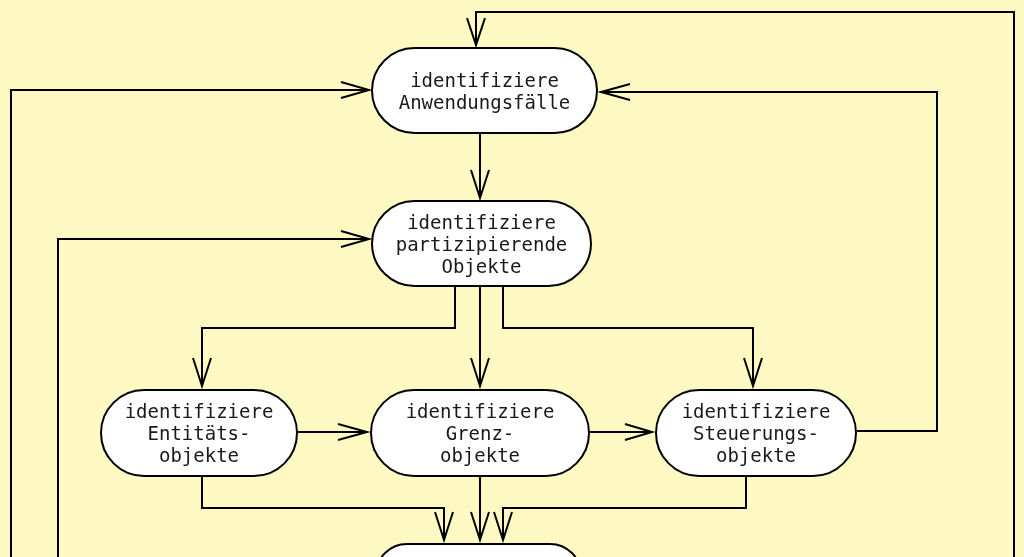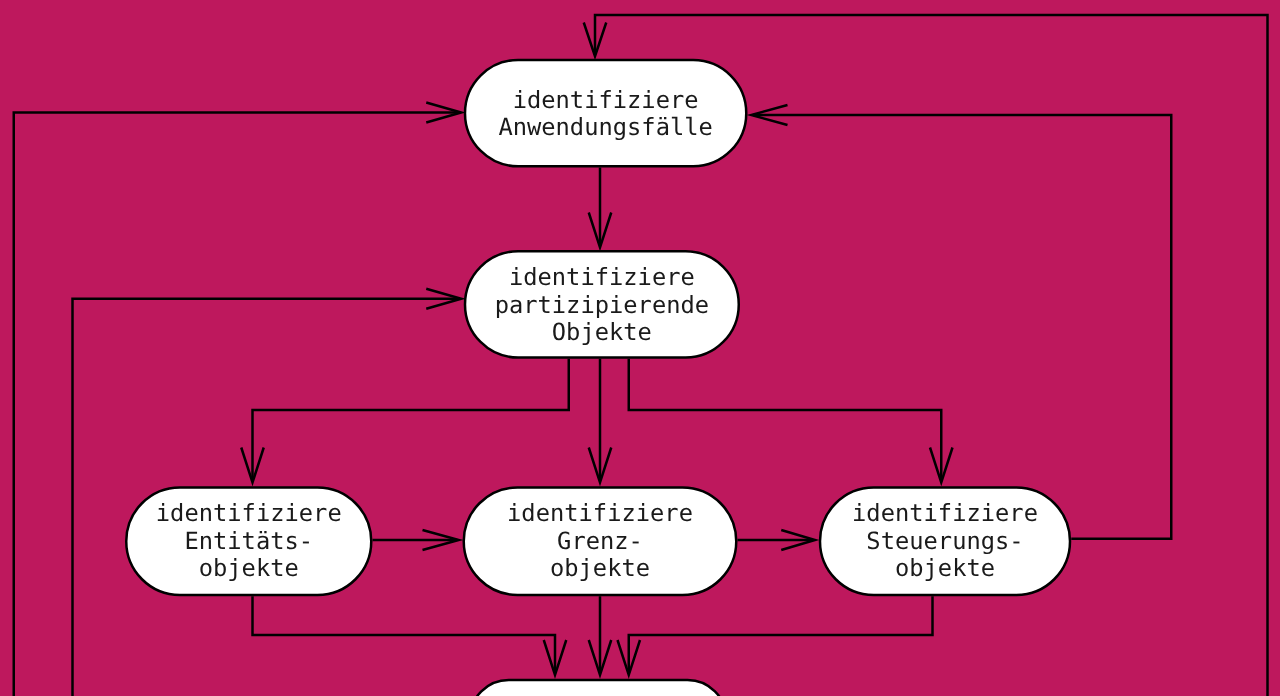--- a/index.html
+++ b/index.html
@@ -4,21 +4,21 @@
 <style>
   html, body {
     margin: 0;
     padding: 0;
     background: #ffffff;
   }
   .canvas {
     position: relative;
     width: 1024px;
     height: 557px;
-    background: #be185d;
+    background: #fef9c3;
     overflow: hidden;
     font-family: "DejaVu Sans Mono", "Liberation Mono", monospace;
   }
   .connector-layer {
     position: absolute;
     left: 0;
     top: 0;
     width: 1024px;
     height: 557px;
   }

